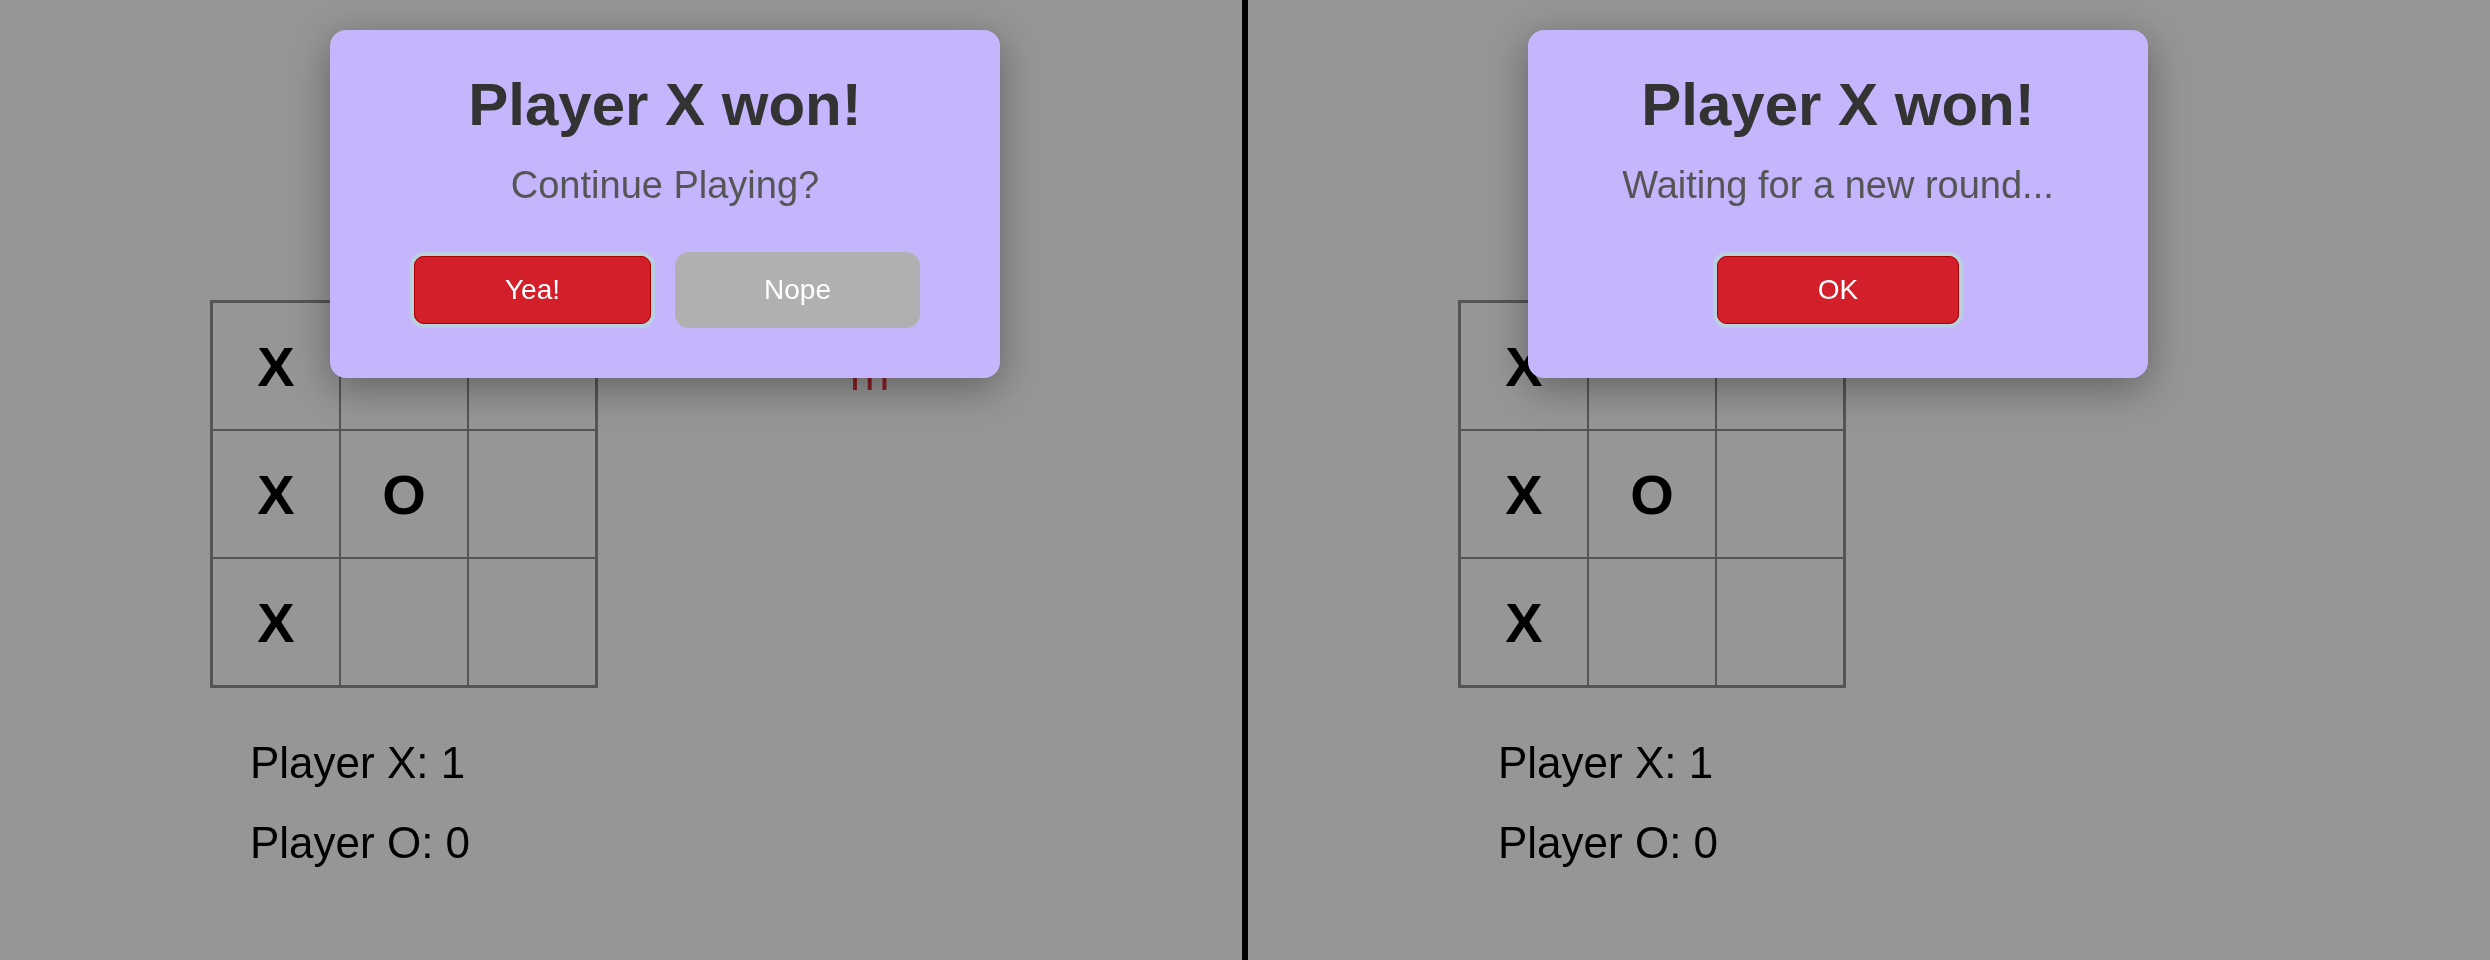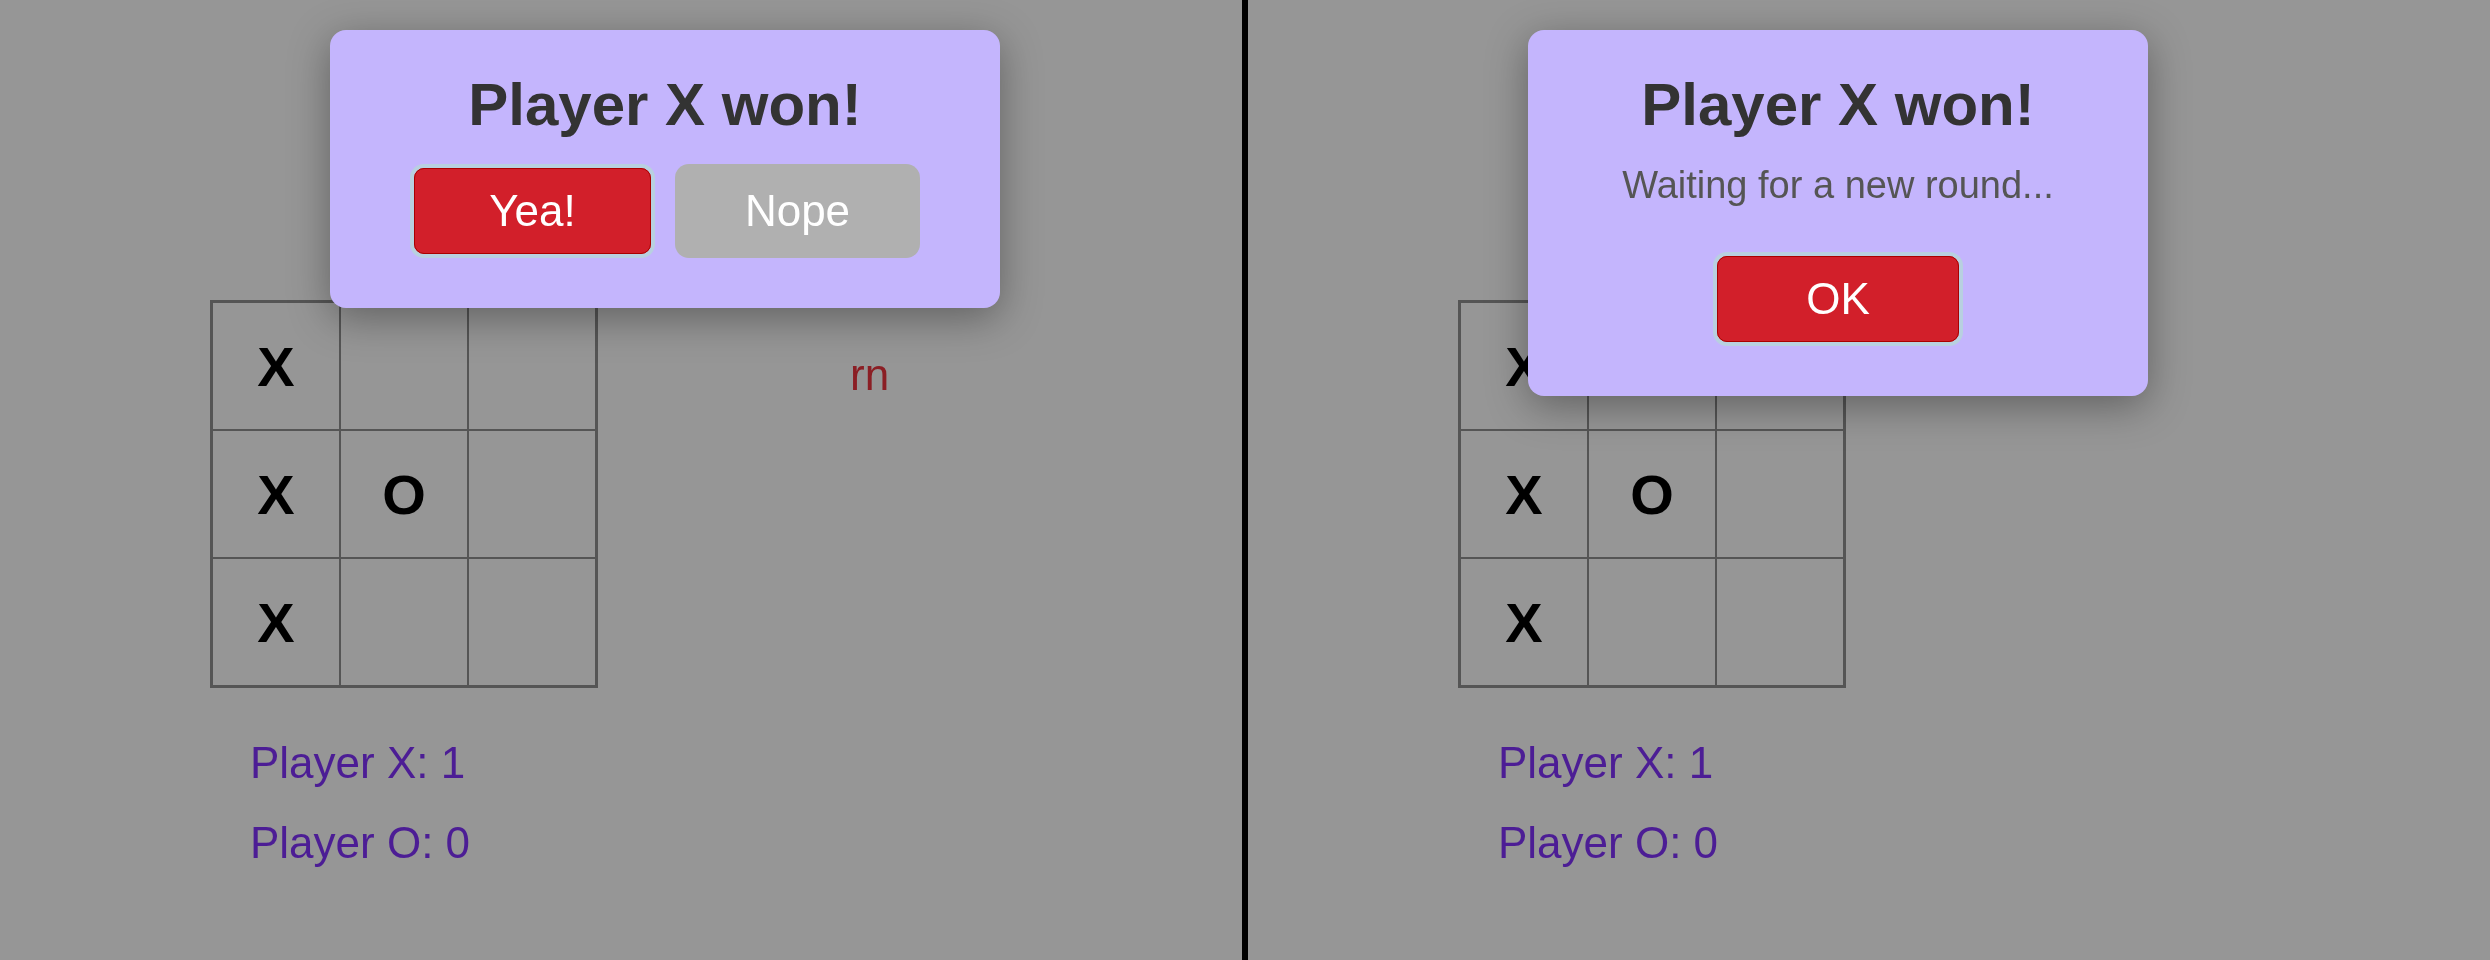--- a/index.html
+++ b/index.html
@@ -50,21 +50,21 @@
       top: 50px;
       font-size: 44px;
       color: #8b1e24;
     }
     .scores {
       margin-top: 50px;
       margin-left: 40px;
     }
     .score-line {
       font-size: 44px;
-      color: #4c1d95;
+      color: #000000;
       margin-bottom: 30px;
     }
     .modal {
       position: absolute;
       top: 30px;
       background: #c4b5fd;
       border-radius: 16px;
       box-shadow: 0 10px 40px rgba(0,0,0,0.35);
       padding: 40px 50px 50px 50px;
       text-align: center;
@@ -87,21 +87,21 @@
       font-size: 38px;
       color: #555;
       margin-bottom: 45px;
     }
     .button-row {
       display: flex;
       justify-content: center;
       gap: 20px;
     }
     .btn {
-      font-size: 44px;
+      font-size: 28px;
       font-weight: 500;
       padding: 18px 0;
       width: 245px;
       border-radius: 14px;
       cursor: pointer;
     }
     .btn-primary {
       background: #d21f2a;
       color: #fff;
       border: 4px solid #b8d0e0;
@@ -134,20 +134,21 @@
       <div class="cell"></div>
       <div class="cell"></div>
     </div>
     <div class="scores">
       <div class="score-line">Player X: 1</div>
       <div class="score-line">Player O: 0</div>
     </div>
   </div>
   <div class="modal modal-left">
     <div class="modal-title">Player X won!</div>
+    <div class="modal-subtitle">Continue Playing?</div>
     <div class="button-row">
       <button class="btn btn-primary">Yea!</button>
       <button class="btn btn-secondary">Nope</button>
     </div>
   </div>
 </div>
 
 <div class="divider"></div>
 
 <div class="panel">

